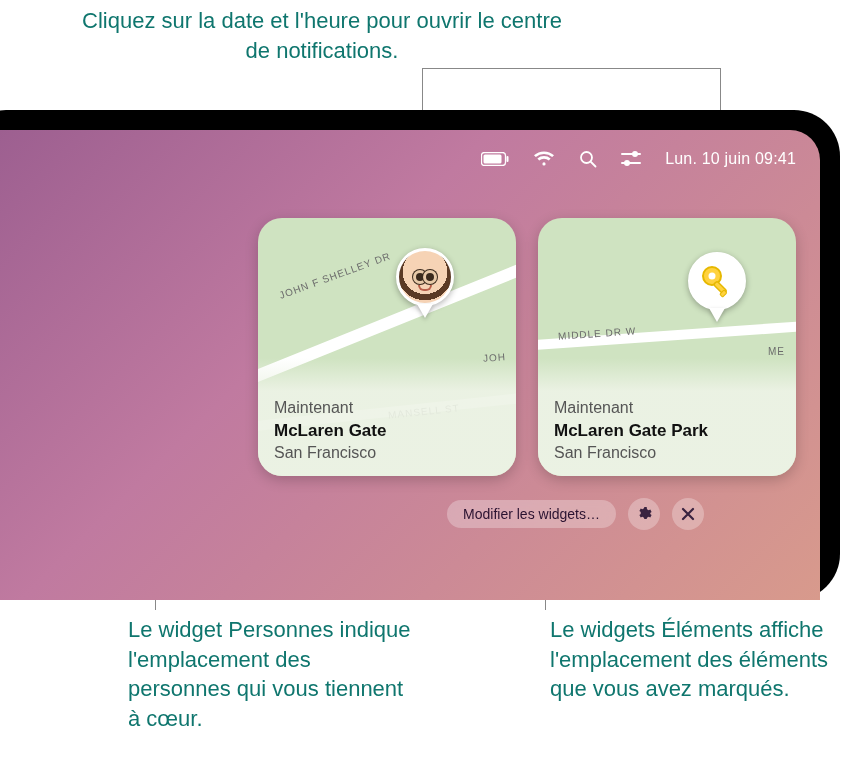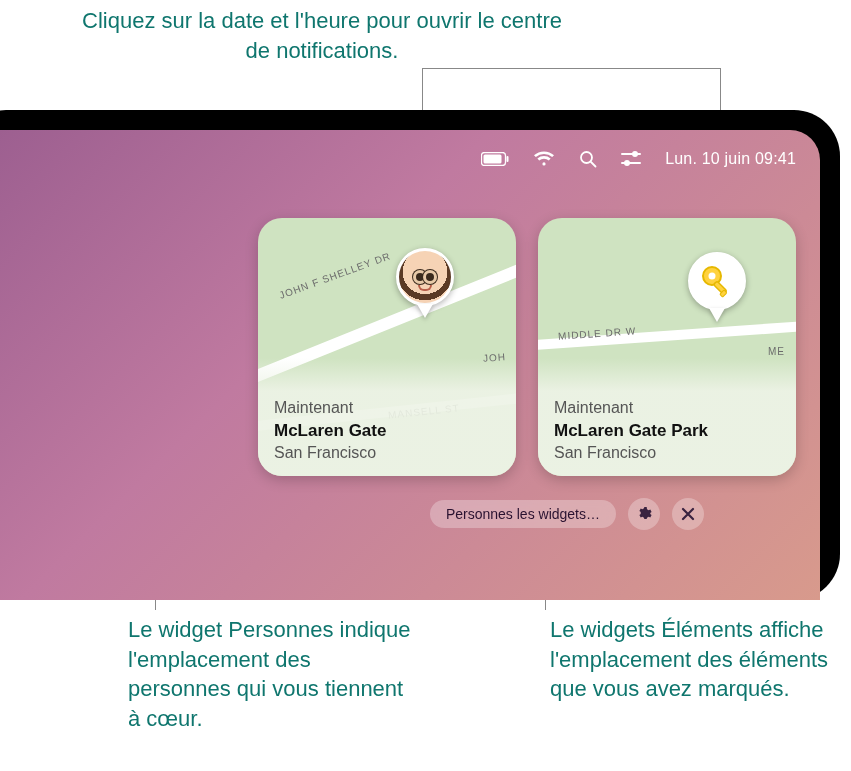--- a/index.html
+++ b/index.html
@@ -265,21 +265,21 @@
           <div class="ov-time">Maintenant</div>
           <div class="ov-title">McLaren Gate Park</div>
           <div class="ov-sub">San Francisco</div>
         </div>
       </div>
 
     </div>
 
     <div class="widget-toolbar">
       <div class="wt-button">
-        <span>Personnes les widgets…</span>
+        <span>Modifier les widgets…</span>
       </div>
       <div class="wt-circ">
         <svg width="16" height="16" viewBox="0 0 16 16">
             <path fill="#3a2340" d="M8 10.2A2.2 2.2 0 108 5.8a2.2 2.2 0 000 4.4zm6.3-2.2c0-.4 0-.7-.1-1l1.4-1.1-1.3-2.3-1.7.6c-.5-.4-1-.7-1.6-.9L10.7 1H8.3L8 2.3c-.6.2-1.1.5-1.6.9l-1.7-.6L3.4 4.9l1.4 1.1c-.1.3-.1.6-.1 1s0 .7.1 1L3.4 9.1l1.3 2.3 1.7-.6c.5.4 1 .7 1.6.9l.3 1.3h2.4l.3-1.3c.6-.2 1.1-.5 1.6-.9l1.7.6 1.3-2.3-1.4-1.1c.1-.3.1-.6.1-1z"></path>
           </svg>
       </div>
       <div class="wt-circ">
         <svg width="14" height="14" viewBox="0 0 14 14">
             <path d="M2 2l10 10M12 2L2 12" stroke="#3a2340" stroke-width="2.2" stroke-linecap="round"></path>
           </svg>

